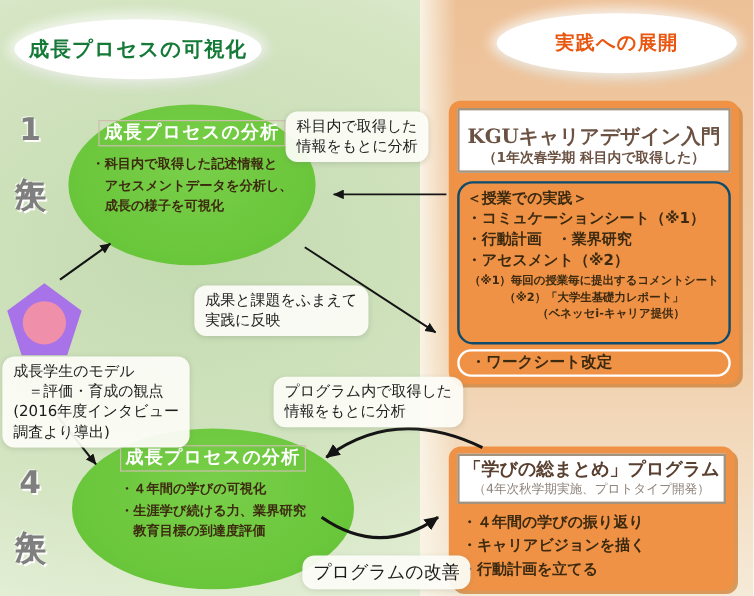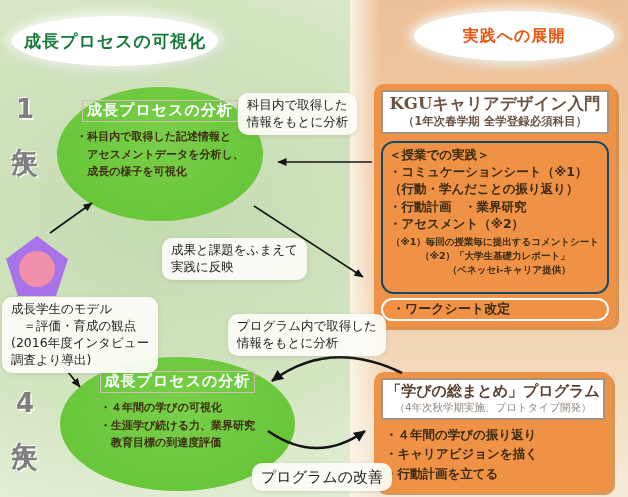--- a/index.html
+++ b/index.html
@@ -38,21 +38,21 @@
     box-shadow:0 1px 4px rgba(120,130,110,.25);}
 
   .pent{position:absolute;left:4px;top:235px;z-index:4;}
 
   .obox{position:absolute;background:#ef9245;border-radius:10px;z-index:4;box-sizing:border-box;
     box-shadow:3px 3px 0 rgba(205,125,50,.75);padding:6px 7px;}
   .ob1{left:374px;top:84px;width:242px;}
   .ob2{left:374px;top:372px;width:238px;}
   .hdrbox{background:#fff;border:2px solid #a3937f;text-align:center;padding:2px 2px 3px;}
   .hdr-title{font-family:"DejaVu Serif","Liberation Serif",serif;font-weight:bold;color:#6b5242;
-    font-size:16.5px;line-height:1.2;white-space:nowrap;}
+    font-size:16.5px;line-height:1.2;white-space:nowrap;margin-top:10px;}
   .hdr-sub{font-size:11.5px;color:#6b5242;font-weight:bold;white-space:nowrap;}
   .hdr-title2{font-family:"DejaVu Serif","Liberation Serif",serif;font-weight:bold;color:#5a4030;
     font-size:15px;line-height:1.25;white-space:nowrap;}
   .hdr-sub2{font-size:10.5px;color:#8f857c;white-space:nowrap;}
   .innerbox{border:2px solid #0c4a6e;border-radius:13px;margin-top:7px;padding:3px 6px 16px;}
   .pr-line{font-size:12.5px;font-weight:bold;color:#3c2a10;line-height:1.38;white-space:nowrap;}
   .pr-note{font-size:9.5px;font-weight:bold;color:#3c2a10;line-height:1.45;white-space:nowrap;text-align:center;}
   .pill{border:2px solid #fff;border-radius:999px;margin-top:4px;padding:0 9px 1px;
     font-size:13px;font-weight:bold;color:#3c2a10;white-space:nowrap;}
   .ob-items{padding:5px 4px 3px;}
@@ -133,26 +133,25 @@
     <div>情報をもとに分析</div>
   </div>
 
   <div class="bubble" style="left:252px;top:463px;font-size:15px;">
     <div>プログラムの改善</div>
   </div>
 
   <div class="obox ob1">
     <div class="hdrbox">
       <div class="hdr-title">KGUキャリアデザイン入門</div>
-      <div class="hdr-sub">（1年次春学期 全学登録必須科目）</div>
+      <div class="hdr-sub">（1年次春学期 科目内で取得した）</div>
     </div>
     <div class="innerbox">
       <div class="pr-line">＜授業での実践＞</div>
       <div class="pr-line">・コミュケーションシート（※1）</div>
-      <div class="pr-line">（行動・学んだことの振り返り）</div>
       <div class="pr-line">・行動計画　・業界研究</div>
       <div class="pr-line">・アセスメント（※2）</div>
       <div class="pr-note" style="margin-top:3px;">（※1）毎回の授業毎に提出するコメントシート</div>
       <div class="pr-note">（※2）「大学生基礎力レポート」</div>
       <div class="pr-note">　　　（ベネッセi-キャリア提供）</div>
     </div>
     <div class="pill">・ワークシート改定</div>
   </div>
 
   <div class="obox ob2">

